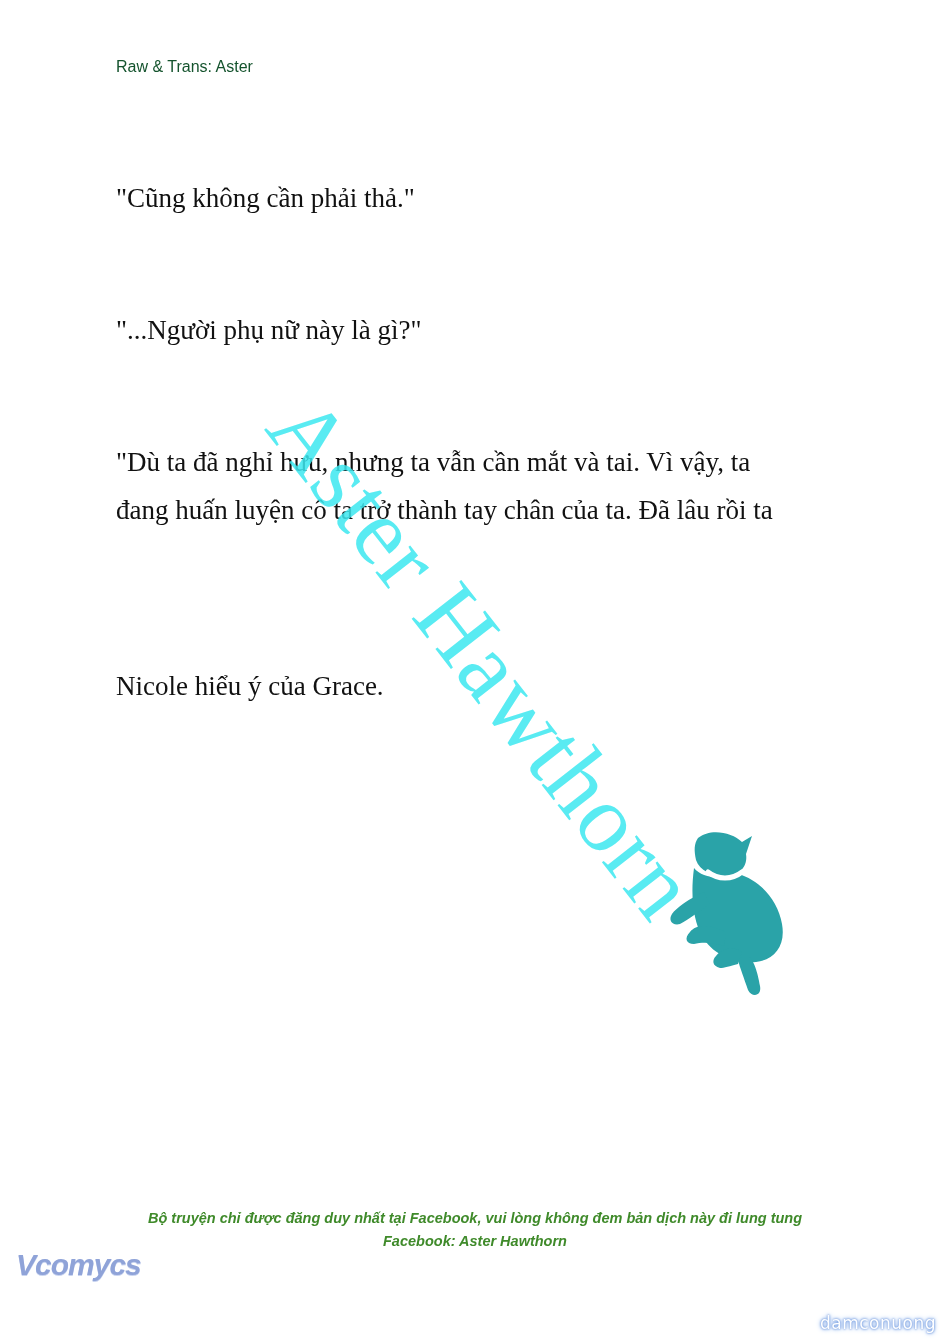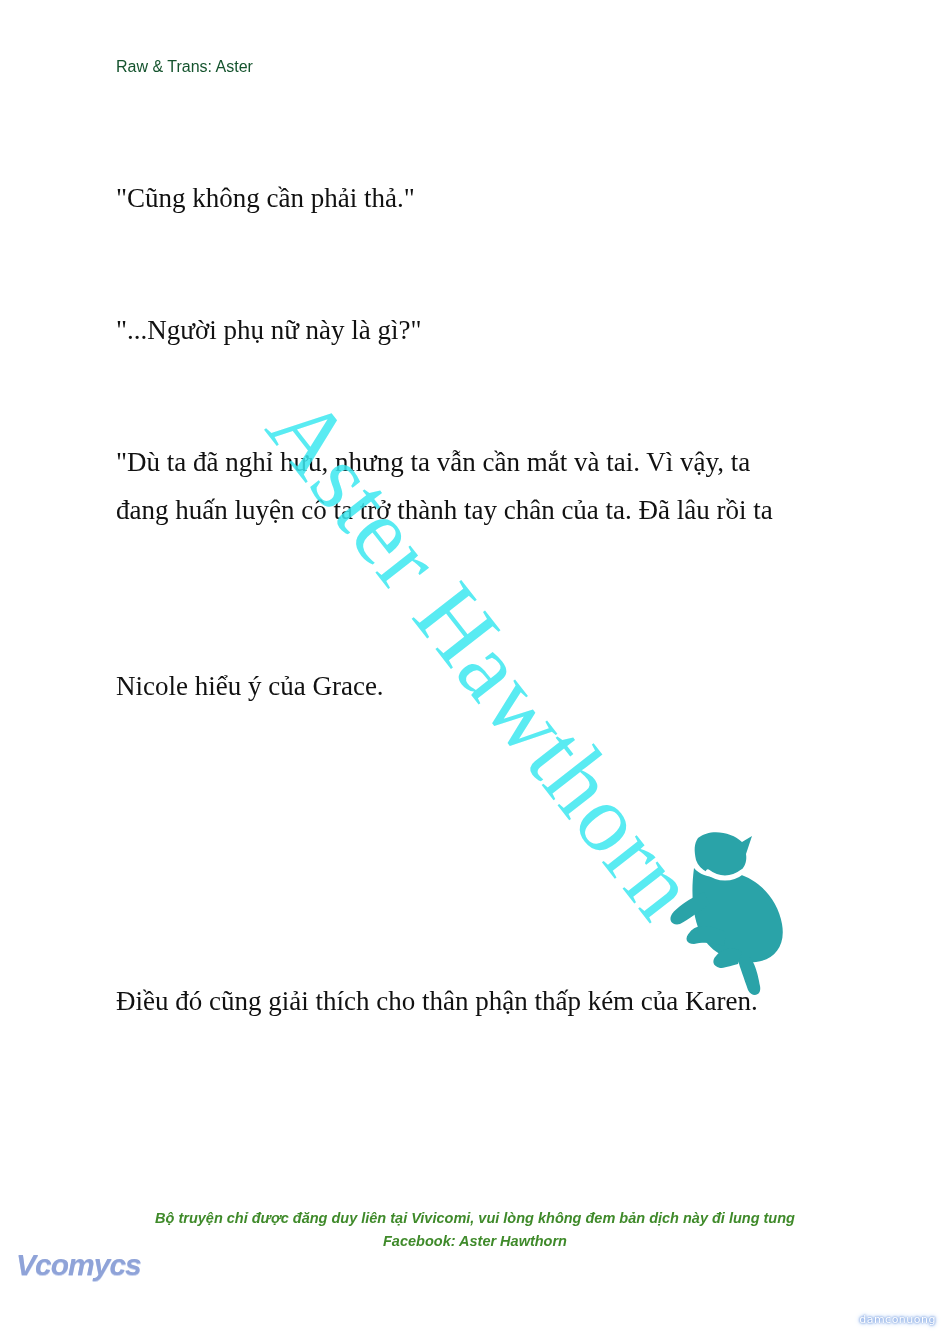--- a/index.html
+++ b/index.html
@@ -80,21 +80,21 @@
       font-size: 30px;
       letter-spacing: -1px;
       color: #8fa3d8;
       text-shadow: 0 1px 0 #c9d4f0;
     }
     .logo-damconuong {
       position: absolute;
       right: 14px;
       top: 1313px;
       font-family: "DejaVu Sans", sans-serif;
-      font-size: 11px;
+      font-size: 17px;
       color: #ffffff;
       letter-spacing: 0.5px;
       text-shadow: 0 0 3px #7fa7e8, 0 0 5px #7fa7e8, 0 0 2px #5b84d0;
     }
   </style>
 </head>
 <body>
 
 <div class="page">
 
@@ -111,23 +111,20 @@
   <p class="para" style="top:438px;">
     <span>"Dù ta đã nghỉ hưu, nhưng ta vẫn cần mắt và tai. Vì vậy, ta</span><br>
     <span>đang huấn luyện cô ta trở thành tay chân của ta. Đã lâu rồi ta</span><br>
   </p>
 
   <p class="para" style="top:662px;">
     <span>Nicole hiểu ý của Grace.</span>
   </p>
 
 
-  <p class="para" style="top:977px;">
-    <span>Điều đó cũng giải thích cho thân phận thấp kém của Karen.</span>
-  </p>
 
   <div class="watermark">Aster Hawthorn</div>
 
   <svg class="cat" viewBox="0 0 150 170" xmlns="http://www.w3.org/2000/svg">
     <g fill="#2aa3a8">
 
       <path d="M48 10 C60 0 82 4 92 14 L102 8 L96 26 C98 38 90 46 80 48 C66 50 50 44 46 32 C44 22 44 16 48 10 Z"></path>
 
       <path d="M44 40 C52 50 70 52 88 46 C110 52 128 72 132 96 C136 118 124 132 106 134 C84 136 62 126 52 108 C44 94 40 70 44 40 Z"></path>
 
@@ -137,20 +134,20 @@
 
       <path d="M66 128 C72 120 84 118 92 124 L88 136 C80 138 74 140 70 140 C62 138 62 132 66 128 Z"></path>
 
       <path d="M96 126 C104 130 108 146 110 158 C112 168 102 170 98 162 C94 150 90 140 88 132 Z"></path>
     </g>
 
     <path d="M58 44 C68 52 82 52 92 44" stroke="#ffffff" stroke-width="5" fill="none" stroke-linecap="round"></path>
   </svg>
 
   <div class="footer-notice">
-    <div>Bộ truyện chỉ được đăng duy liên tại Vivicomi, vui lòng không đem bản dịch này đi lung tung</div>
+    <div>Bộ truyện chỉ được đăng duy nhất tại Facebook, vui lòng không đem bản dịch này đi lung tung</div>
     <div>Facebook: Aster Hawthorn</div>
   </div>
 
   <div class="logo-vcomycs">Vcomycs</div>
   <div class="logo-damconuong">damconuong</div>
 
 </div>
 
 </body></html>

